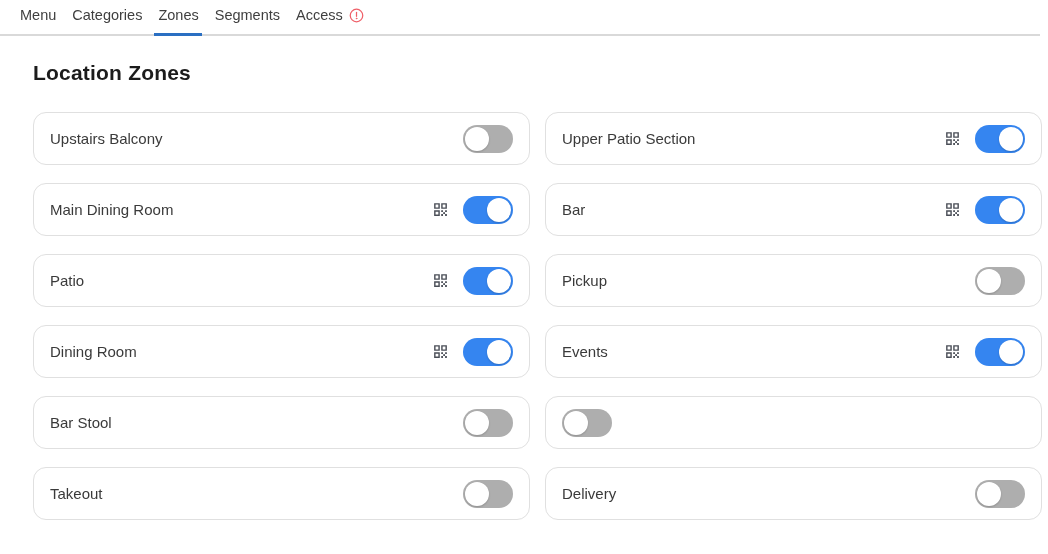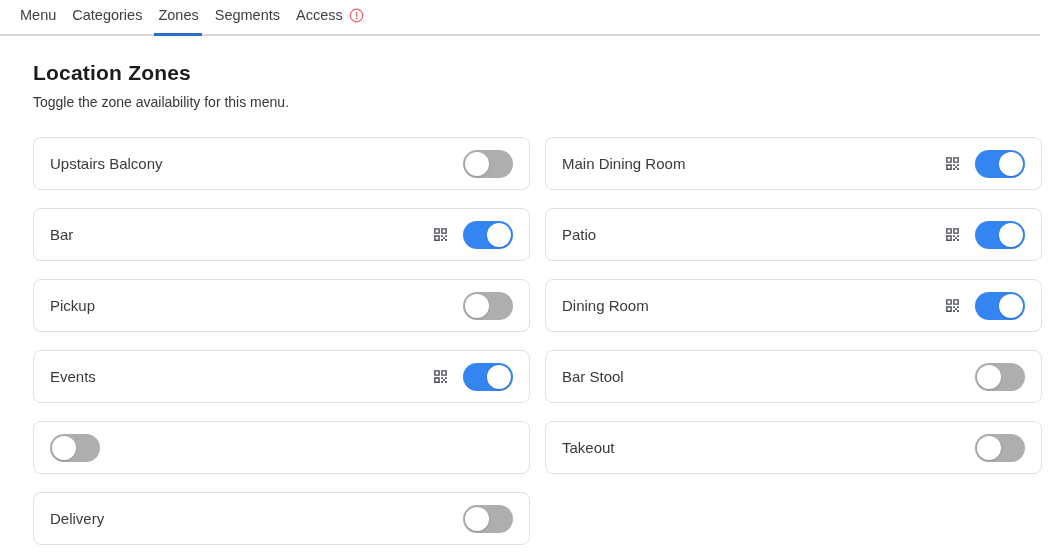--- a/index.html
+++ b/index.html
@@ -60,21 +60,21 @@
   .grid {
     display: grid;
     grid-template-columns: 1fr 1fr;
     column-gap: 15px;
     row-gap: 18px;
     margin-top: 26px;
   }
   .zone-card {
     height: 53px;
     border: 1px solid #e0e0e0;
-    border-radius: 8px;
+    border-radius: 13px;
     background: #ffffff;
     display: flex;
     align-items: center;
     padding: 0 16px;
   }
   .zone-label { font-size: 15px; color: #3a3a3a; flex: 1; }
   .qr-icon {
     width: 17px; height: 17px;
     color: #4a4e57;
     margin-right: 14px;
@@ -132,30 +132,45 @@
     <svg class="warn-icon" viewBox="0 0 24 24" fill="none" stroke="currentColor" stroke-width="2" stroke-linecap="round">
       <circle cx="12" cy="12" r="10"></circle>
       <line x1="12" y1="7" x2="12" y2="13.2"></line>
       <circle cx="12" cy="16.8" r="0.6" fill="currentColor" stroke-width="1.6"></circle>
     </svg>
   </div>
 </header>
 
 <main>
   <h1>Location Zones</h1>
-  <p class="subtitle">Toggle the zone availability for this menu.</p>
   <div class="grid">
   <div class="zone-card">
     <span class="zone-label">Upstairs Balcony</span>
 
     <span class="toggle off">
       <span class="knob"></span>
     </span>
   </div>
 
+  <div class="zone-card">
+    <span class="zone-label">Upper Patio Section</span>
+    <svg class="qr-icon" viewBox="0 0 24 24" fill="currentColor">
+      <path d="M3 3h8v8H3V3zm2 2v4h4V5H5z"></path>
+      <path d="M13 3h8v8h-8V3zm2 2v4h4V5h-4z"></path>
+      <path d="M3 13h8v8H3v-8zm2 2v4h4v-4H5z"></path>
+      <path d="M13 13h2.5v2.5H13z"></path>
+      <path d="M18.5 13H21v2.5h-2.5z"></path>
+      <path d="M15.8 15.8h2.6v2.6h-2.6z"></path>
+      <path d="M13 18.5h2.5V21H13z"></path>
+      <path d="M18.5 18.5H21V21h-2.5z"></path>
+    </svg>
+    <span class="toggle on">
+      <span class="knob"></span>
+    </span>
+  </div>
 
   <div class="zone-card">
     <span class="zone-label">Main Dining Room</span>
     <svg class="qr-icon" viewBox="0 0 24 24" fill="currentColor">
       <path d="M3 3h8v8H3V3zm2 2v4h4V5H5z"></path>
       <path d="M13 3h8v8h-8V3zm2 2v4h4V5h-4z"></path>
       <path d="M3 13h8v8H3v-8zm2 2v4h4v-4H5z"></path>
       <path d="M13 13h2.5v2.5H13z"></path>
       <path d="M18.5 13H21v2.5h-2.5z"></path>
       <path d="M15.8 15.8h2.6v2.6h-2.6z"></path>

